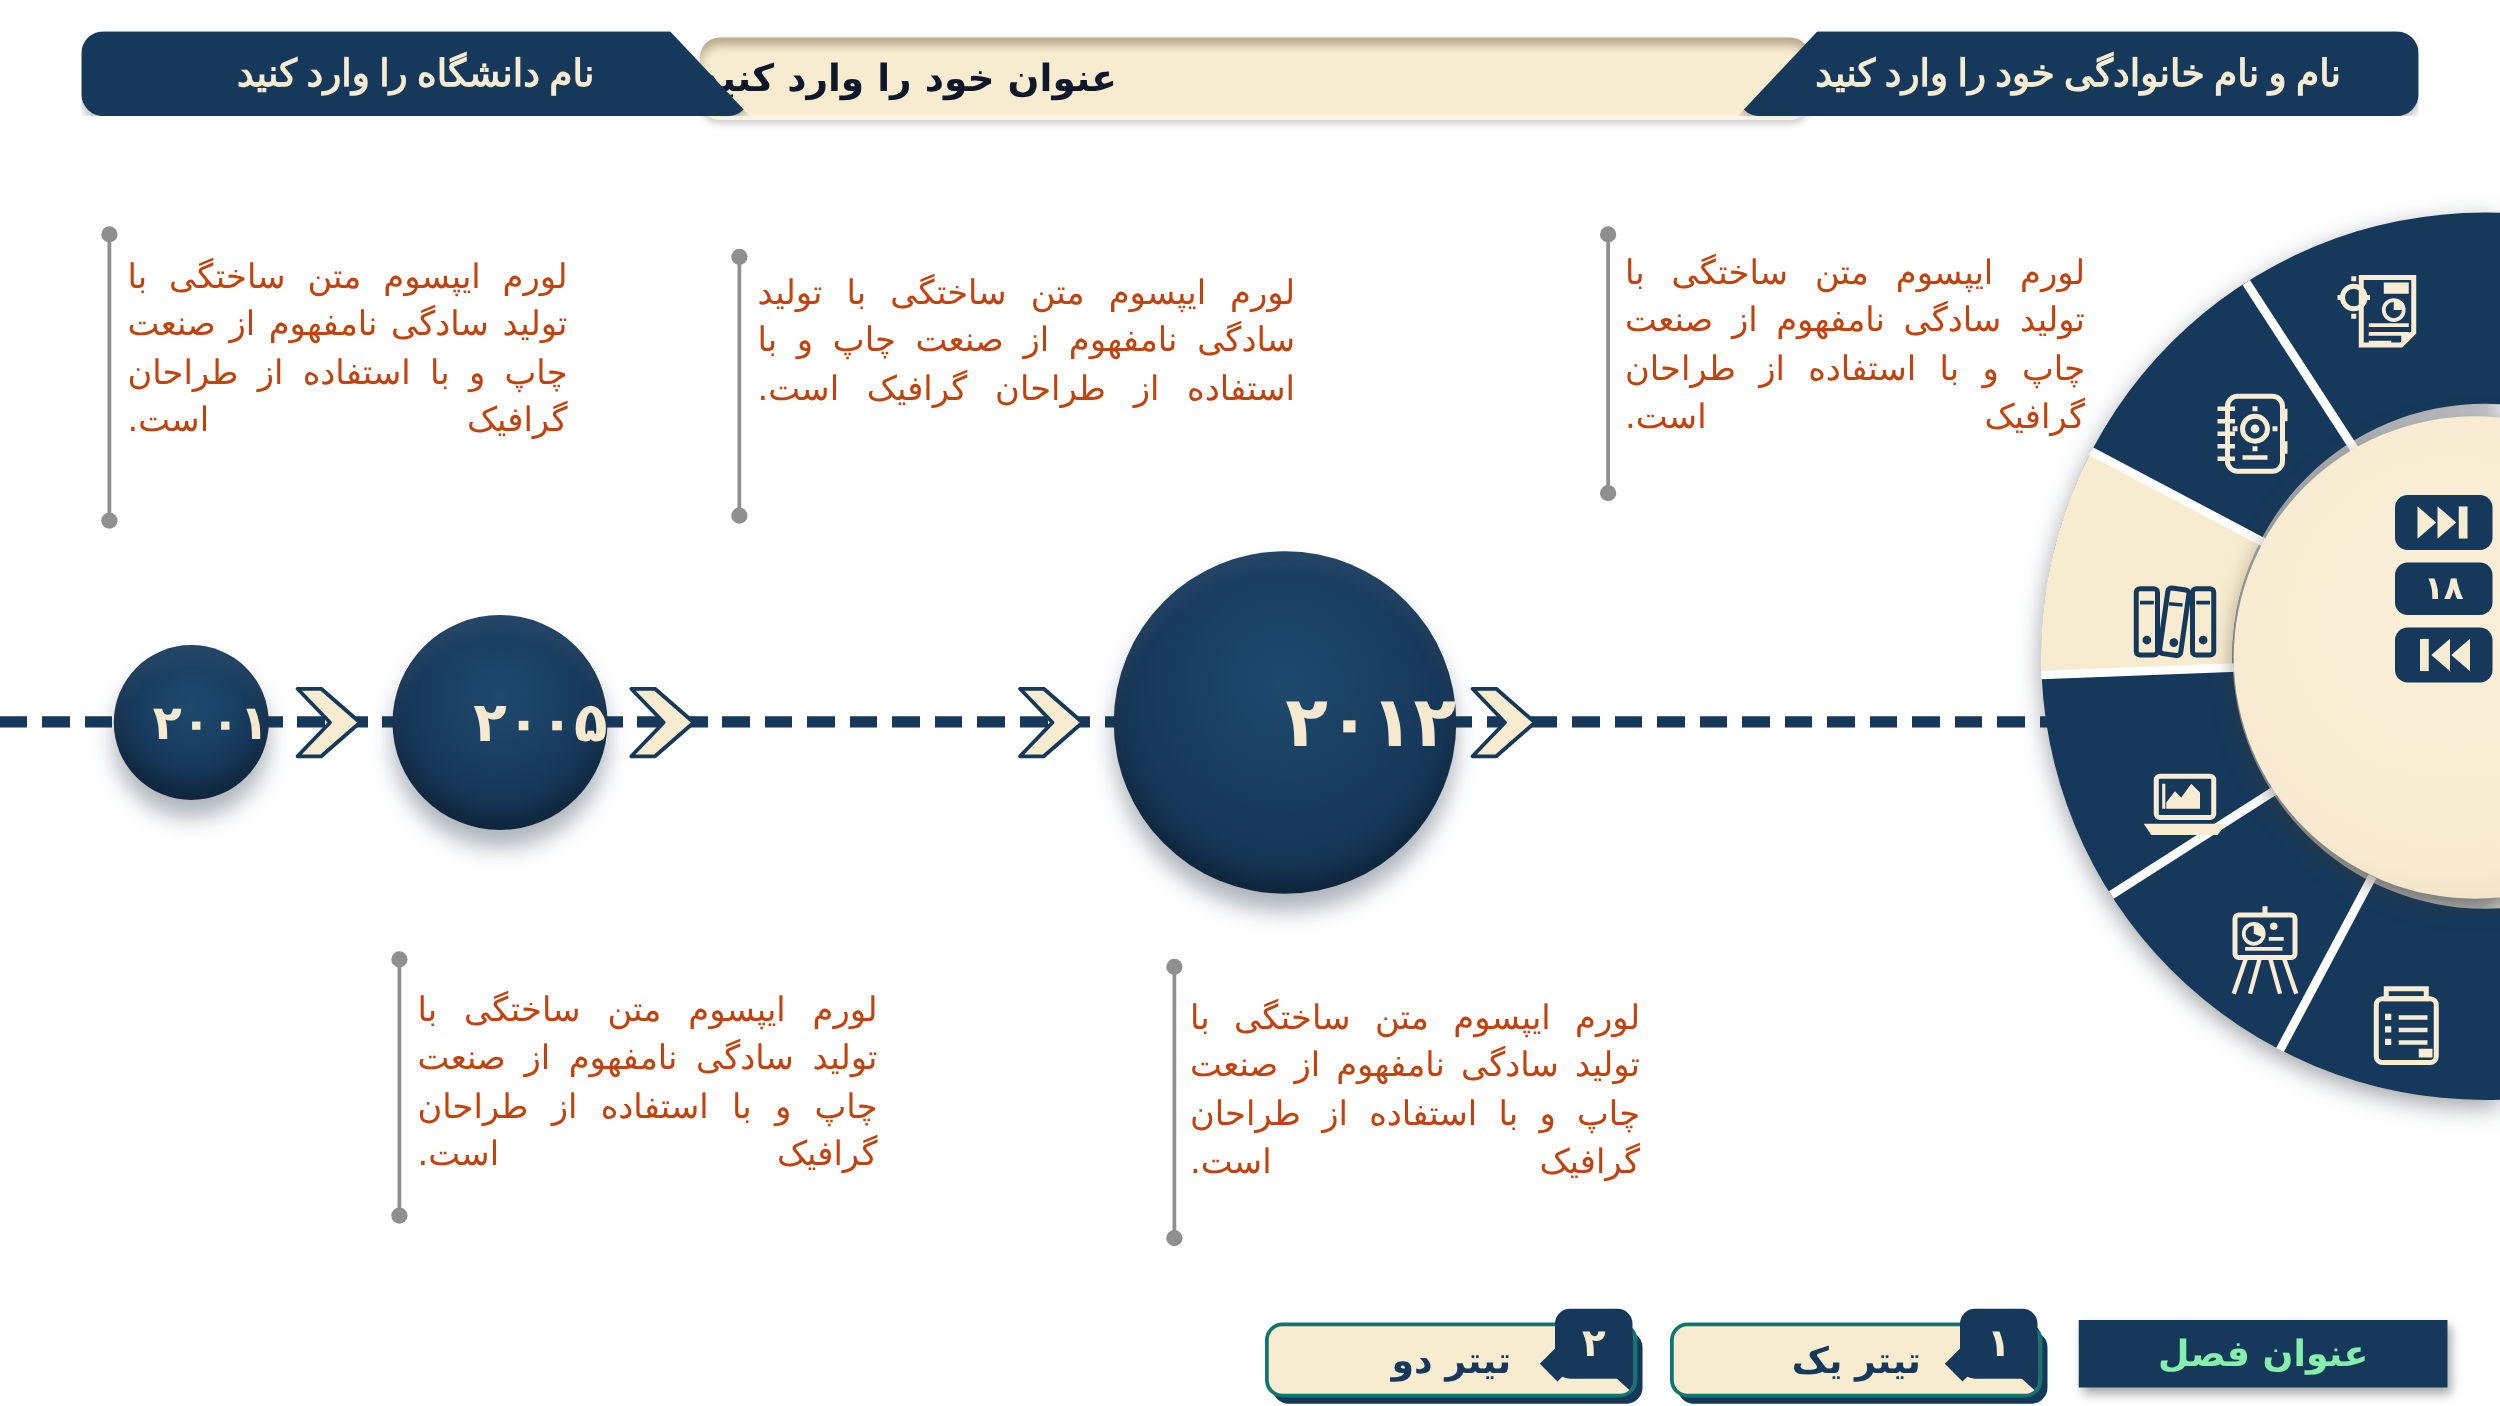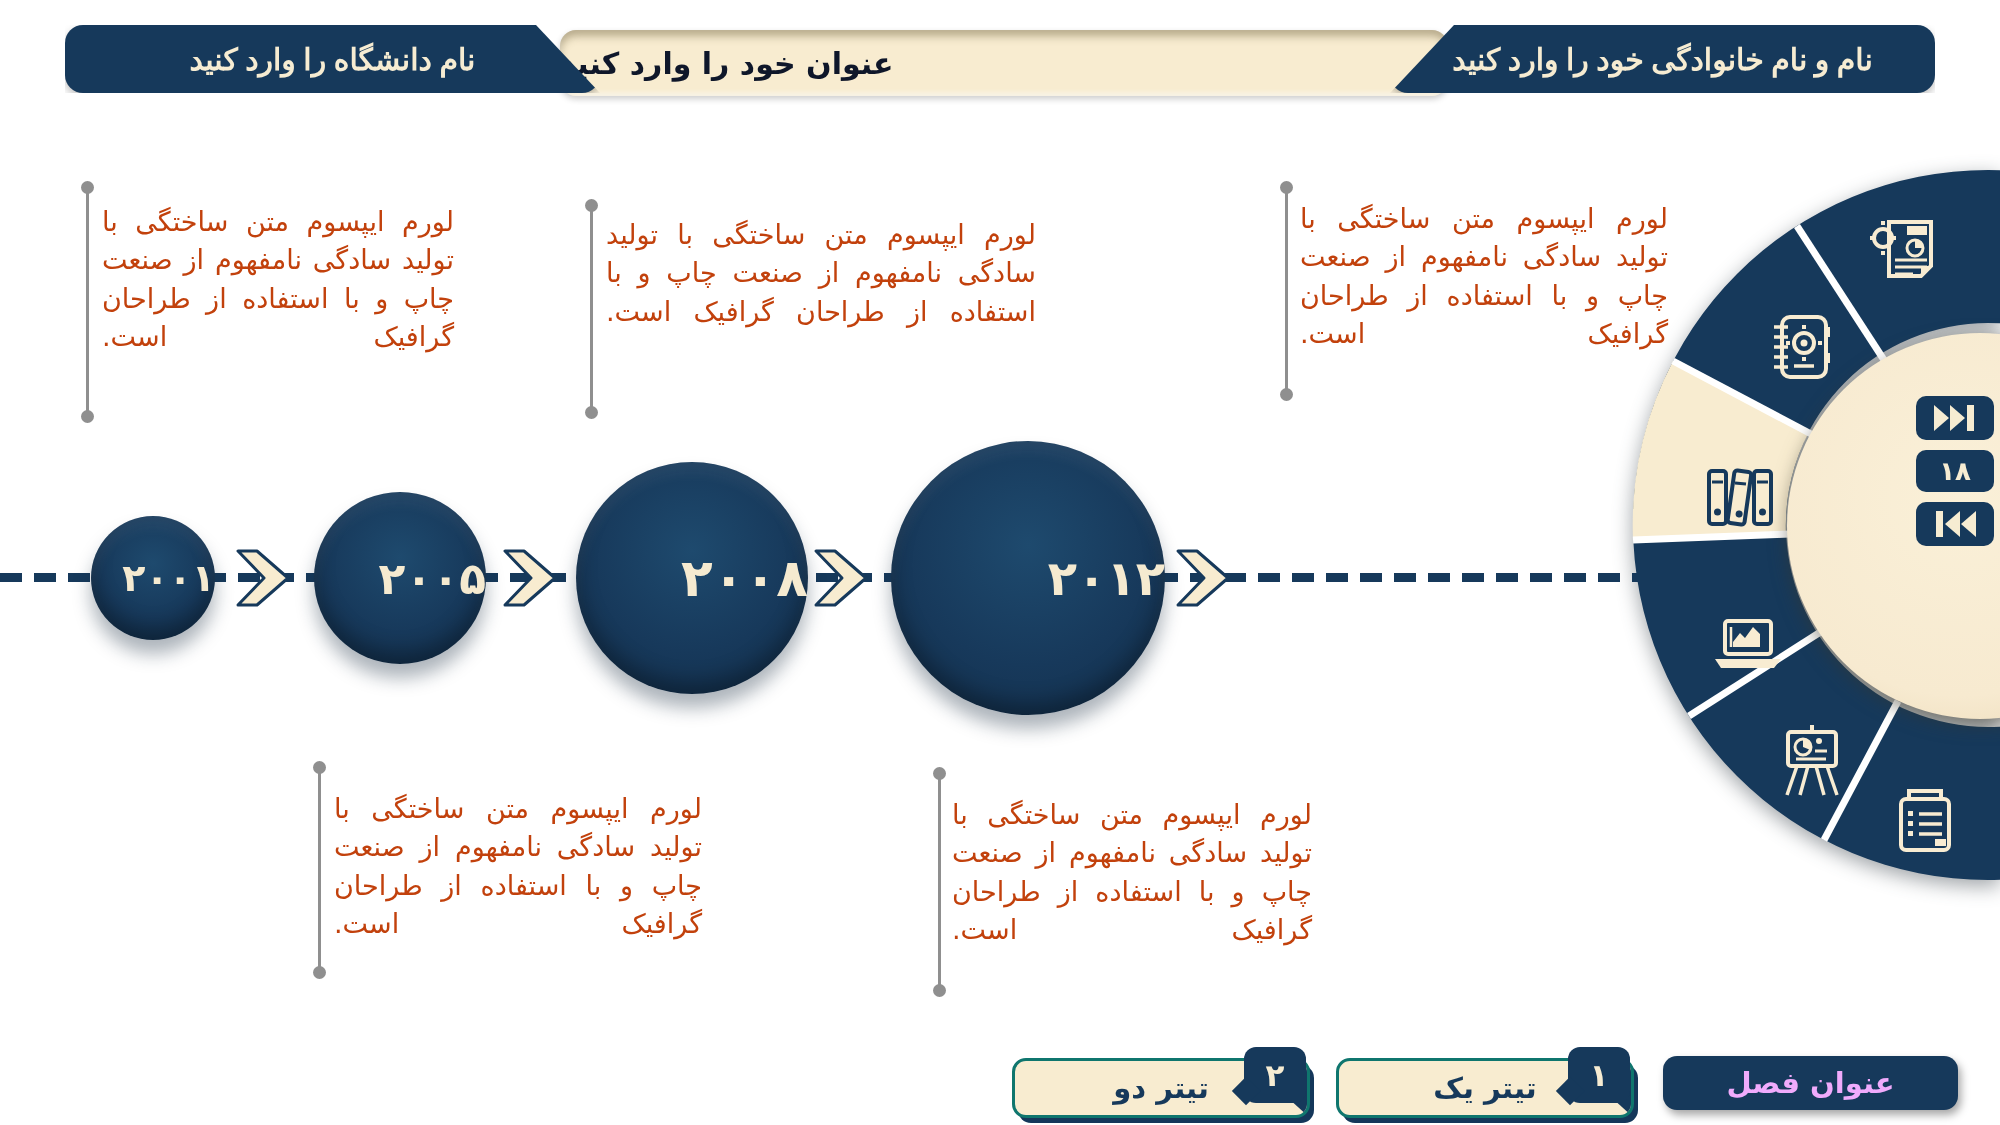--- a/index.html
+++ b/index.html
@@ -36,22 +36,22 @@
   .chev{position:absolute;z-index:3;}
 
   
   #wheel-svg{position:absolute;left:1570px;top:120px;z-index:1;
        filter:drop-shadow(0 6px 10px rgba(40,50,60,.45));}
   .disc-btn{position:absolute;left:1880px;width:78px;background:#16395b;border-radius:10px;
        display:flex;align-items:center;justify-content:center;z-index:3;color:#f6ecd2;
        font-weight:bold;font-size:26px;margin-left:36px;}
 
   
-  .btn-navy{position:absolute;background:#16395b;border-radius:14px;display:flex;align-items:center;
-       justify-content:center;color:#f0abfc;font-size:29px;font-weight:bold;z-index:3;
+  .btn-navy{position:absolute;background:#16395b;border-radius:0;display:flex;align-items:center;
+       justify-content:center;color:#86efac;font-size:29px;font-weight:bold;z-index:3;
        box-shadow:3px 5px 8px rgba(0,0,0,.35);}
   .btn-cream{position:absolute;background:#f8ecd0;border:3px solid #0f766e;border-radius:14px;
        display:flex;align-items:center;justify-content:center;color:#16395b;font-size:29px;
        font-weight:bold;z-index:3;box-shadow:5px 6px 0 -1px #14375a;overflow:hidden;}
   .btn-cream .chamfer{position:absolute;right:-2px;top:-2px;height:calc(100% + 4px);width:64px;
        background:#16395b;clip-path:polygon(0 0,100% 0,100% 100%);}
   .badge{position:absolute;width:62px;height:56px;background:#16395b;border-radius:12px;
        display:flex;align-items:center;justify-content:center;color:#f6ecd2;font-size:31px;
        font-weight:bold;z-index:4;}
   .badge::after{content:"";position:absolute;left:-8px;bottom:2px;width:20px;height:20px;
@@ -88,24 +88,21 @@
   <div class="note" style="left:952px;top:796px;width:360px;">لورم ایپسوم متن ساختگی با تولید سادگی نامفهوم از صنعت چاپ و با استفاده از طراحان گرافیک است.</div>
 
   <div class="dash-line"></div>
 
   <div class="circle" style="left:91px;top:516px;width:124px;height:124px;font-size:38px;">
     <span>۲۰۰۱</span>
   </div>
   <div class="circle" style="left:314px;top:492px;width:172px;height:172px;font-size:44px;">
     <span>۲۰۰۵</span>
   </div>
-  <div class="circle" style="left:576px;top:462px;width:232px;height:232px;font-size:52px;">
-    <span>۲۰۰۸</span>
-  </div>
-  <div class="circle" style="left:891px;top:441px;width:274px;height:274px;font-size:48px;">
+  <div class="circle" style="left:891px;top:441px;width:274px;height:274px;font-size:56px;">
     <span>۲۰۱۲</span>
   </div>
 
   <svg class="chev" style="left:235px;top:548px;" width="56" height="60">
     <polygon points="3,3 22,3 53,30 22,57 3,57 29,30" fill="#f8ecd0" stroke="#16395b" stroke-width="3" stroke-linejoin="round"></polygon>
     </svg>
   <svg class="chev" style="left:502px;top:548px;" width="56" height="60">
     <polygon points="3,3 22,3 53,30 22,57 3,57 29,30" fill="#f8ecd0" stroke="#16395b" stroke-width="3" stroke-linejoin="round"></polygon>
     </svg>
   <svg class="chev" style="left:813px;top:548px;" width="56" height="60">

